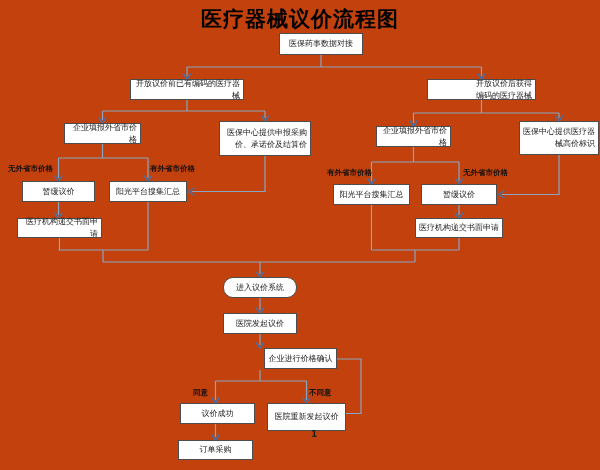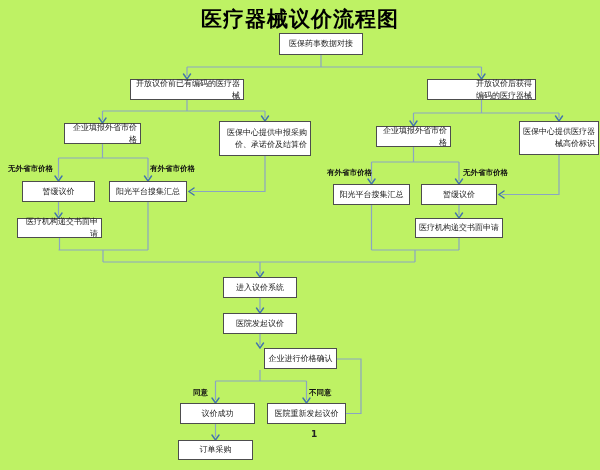--- a/index.html
+++ b/index.html
@@ -4,21 +4,21 @@
 <style>
   :root {
     --connector: #8aa5c2;
     --arrowhead: #4273ad;
     --box-border: #4d4d4d;
   }
   html,body { margin:0; padding:0; background:#ffffff; }
   #canvas {
     position: relative;
     width: 600px; height: 470px;
-    background: #bef264;
+    background: #c2410c;
     font-family: "DejaVu Sans", "Liberation Sans", sans-serif;
     overflow: hidden;
   }
   #wires { position:absolute; left:0; top:0; width:600px; height:470px; }
   .conn { stroke: var(--connector); stroke-width: 1.2; fill: none; }
   .arr  { stroke: var(--arrowhead); stroke-width: 1.4; fill: none; stroke-linecap: round; }
   .title {
     position:absolute; left:0; right:0; top:5px;
     text-align:center; font-size:21px; font-weight:bold; color:#000;
     font-family: "DejaVu Serif", "Liberation Serif", serif;
@@ -44,25 +44,25 @@
   #n-left-enterprise  { left:64px;  top:123px; width:77px;  height:21px; }
   #n-left-center      { left:219px; top:121px; width:92px;  height:35px; }
   #n-right-enterprise { left:376px; top:126px; width:75px;  height:21px; }
   #n-right-center     { left:519px; top:121px; width:80px;  height:34px; }
   #n-left-suspend     { left:22px;  top:181px; width:73px;  height:21px; }
   #n-left-platform    { left:109px; top:181px; width:78px;  height:21px; }
   #n-right-platform   { left:333px; top:184px; width:77px;  height:21px; }
   #n-right-suspend    { left:421px; top:184px; width:76px;  height:21px; }
   #n-left-apply       { left:17px;  top:218px; width:85px;  height:20px; }
   #n-right-apply      { left:415px; top:218px; width:88px;  height:20px; }
-  #n-enter-system     { left:223px; top:277px; width:74px;  height:21px; }
+  #n-enter-system     { left:223px; top:277px; width:74px;  height:21px;border-radius:10px; }
   #n-hospital-initiate{ left:223px; top:313px; width:74px;  height:21px; }
   #n-price-confirm    { left:224px; top:348px; width:73px;  height:21px;margin-left:40px; }
   #n-success          { left:180px; top:403px; width:75px;  height:21px; }
-  #n-re-initiate      { left:267px; top:403px; width:79px;  height:21px; }
+  #n-re-initiate      { left:267px; top:403px; width:79px;  height:28px; }
   #n-order            { left:178px; top:440px; width:75px;  height:20px; }
 
   
   #l-left-no    { left:8px;   top:164px; }
   #l-left-has   { left:150px; top:164px; }
   #l-right-has  { left:327px; top:168px; }
   #l-right-no   { left:463px; top:168px; }
   #l-agree      { left:193px; top:388px; }
   #l-disagree   { left:309px; top:388px; }
   #pagenum      { left:311px; top:429px; }

